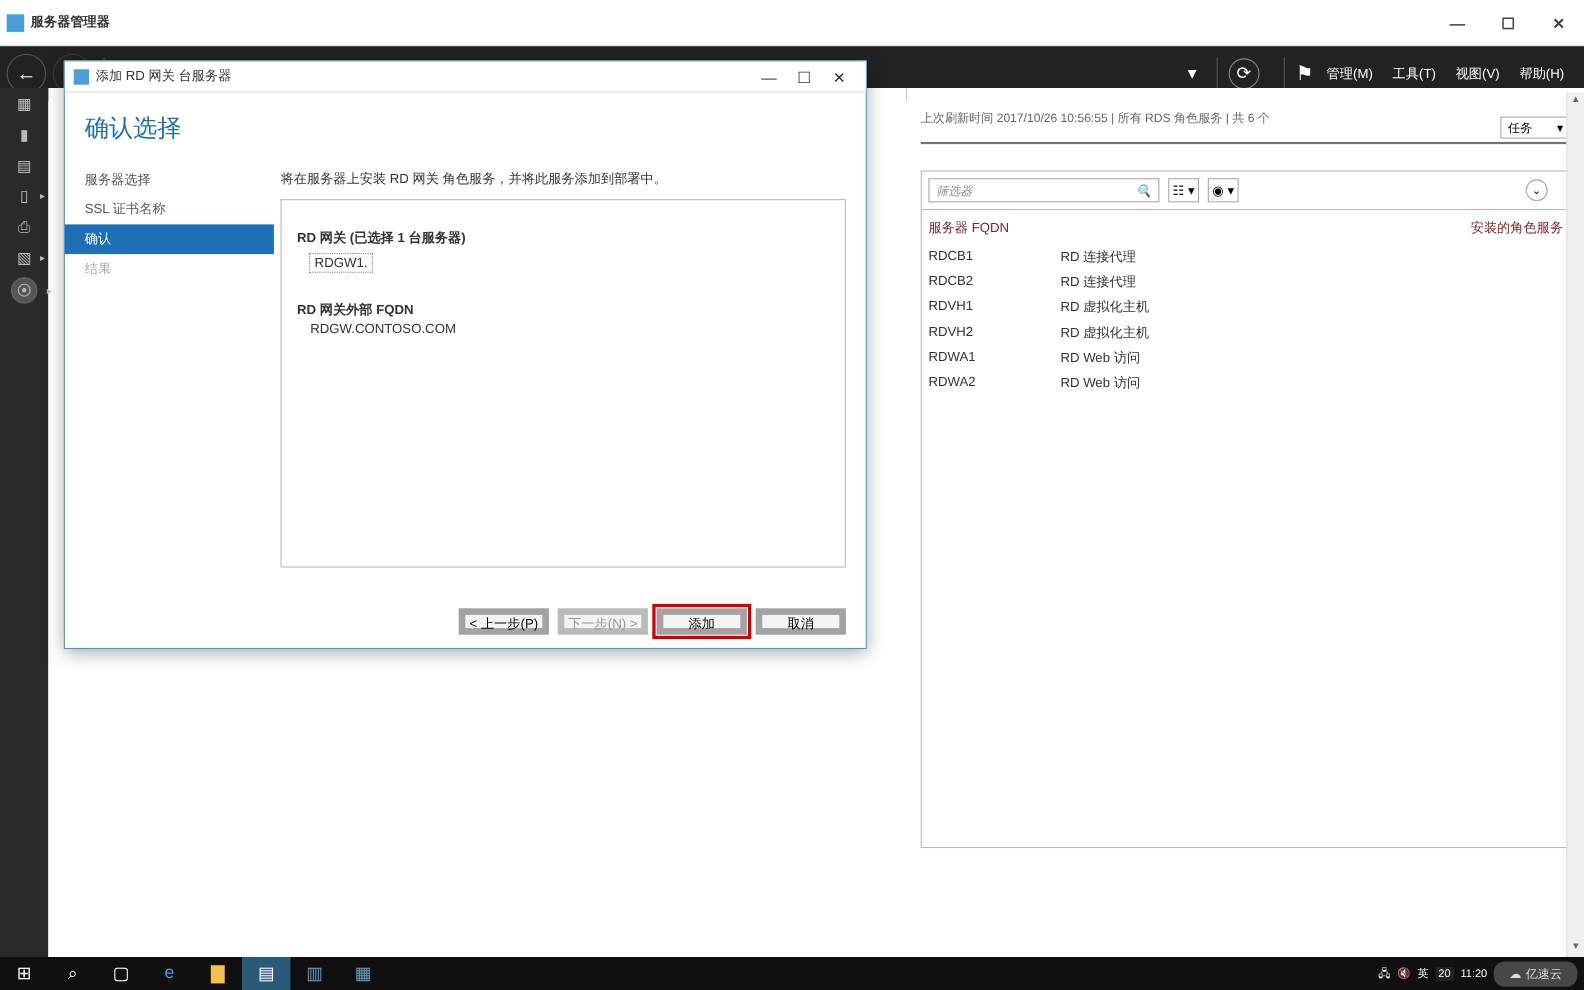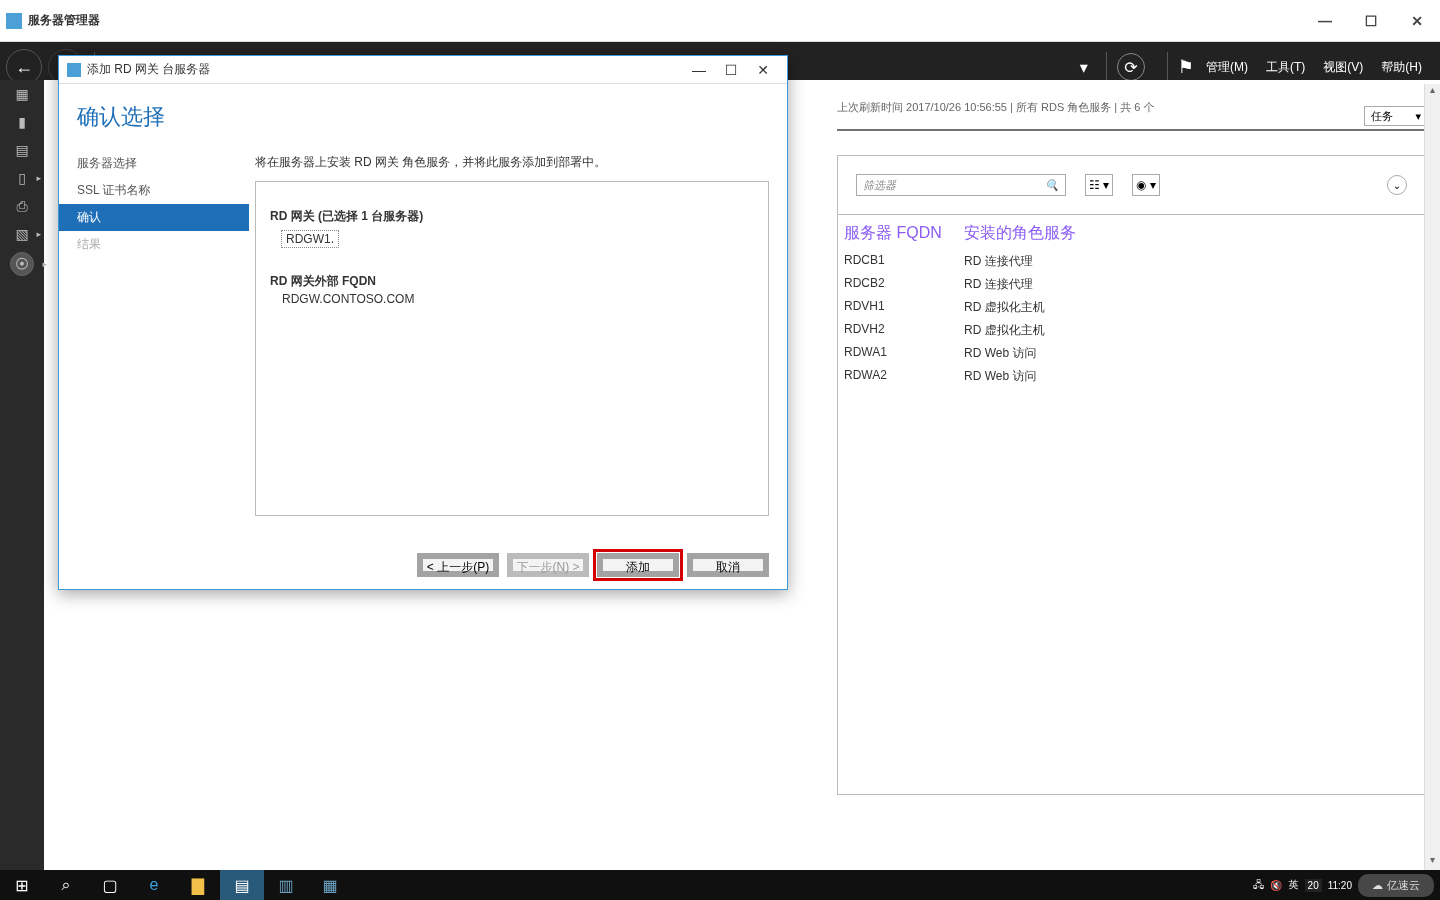--- a/index.html
+++ b/index.html
@@ -30,26 +30,26 @@
 
 
 .content { flex:1; display:flex; }
 .col-left { width: 780px; background:#fff; }
 .col-right { flex:1; background:#fff; padding: 20px 12px 12px 12px; position:relative; border-left:1px solid transparent; }
 
 
 .panel-title { font-size:14px; color:#333; margin-bottom:2px; }
 .panel-sub { font-size:11px; color:#666; border-bottom:2px solid #737373; padding-bottom:14px; margin-bottom:24px; }
 .tasks-dd { position:absolute; top:26px; right:12px; width:64px; height:20px; border:1px solid #aaa; font-size:11px; display:flex; align-items:center; padding:0 6px; justify-content:space-between; }
-.filter-row { display:flex; align-items:center; gap:19px; border:1px solid #bbb; padding:18px; }
+.filter-row { display:flex; align-items:center; gap:8px; border:1px solid #bbb; padding:6px; }
 .filter-input { flex:0 0 210px; height:22px; border:1px solid #aaa; display:flex; align-items:center; justify-content:space-between; padding:0 6px; font-size:11px; color:#888; font-style:italic; }
 .filter-row .chip { width:28px; height:22px; border:1px solid #aaa; display:flex; align-items:center; justify-content:center; font-size:12px; }
 .filter-row .chev { position:absolute; right:20px; width:20px; height:20px; border:1px solid #aaa; border-radius:50%; display:flex; align-items:center; justify-content:center; font-size:10px; }
 .grid { border:1px solid #bbb; border-top:none; height:580px; }
-.grid-head { display:flex; font-size:16px; color:#8b5cf6; padding:8px 6px 6px 6px; }
+.grid-head { display:flex; font-size:12px; color:#7f1d1d; padding:8px 6px 6px 6px;justify-content:space-between; }
 .grid-head .gh1 { width:120px; }
 .grid-row { display:flex; font-size:12px; color:#333; padding:3px 6px; }
 .grid-row .c1 { width:120px; }
 
 
 .dialog { position:absolute; left:58px; top:55px; width:730px; height:535px; background:#fff; border:1px solid #3a9bd8; box-shadow:0 4px 16px rgba(0,0,0,.35); z-index:100; }
 .dlg-title { height:28px; background:#fff; border-bottom:1px solid #ddd; display:flex; align-items:center; padding:0 8px; font-size:12px; color:#333; }
 .dlg-title .ico { width:14px; height:14px; background:#4ca0d8; margin-right:6px; }
 .dlg-title .spacer { flex:1; }
 .dlg-title .tb { width:32px; text-align:center; font-size:14px; }

